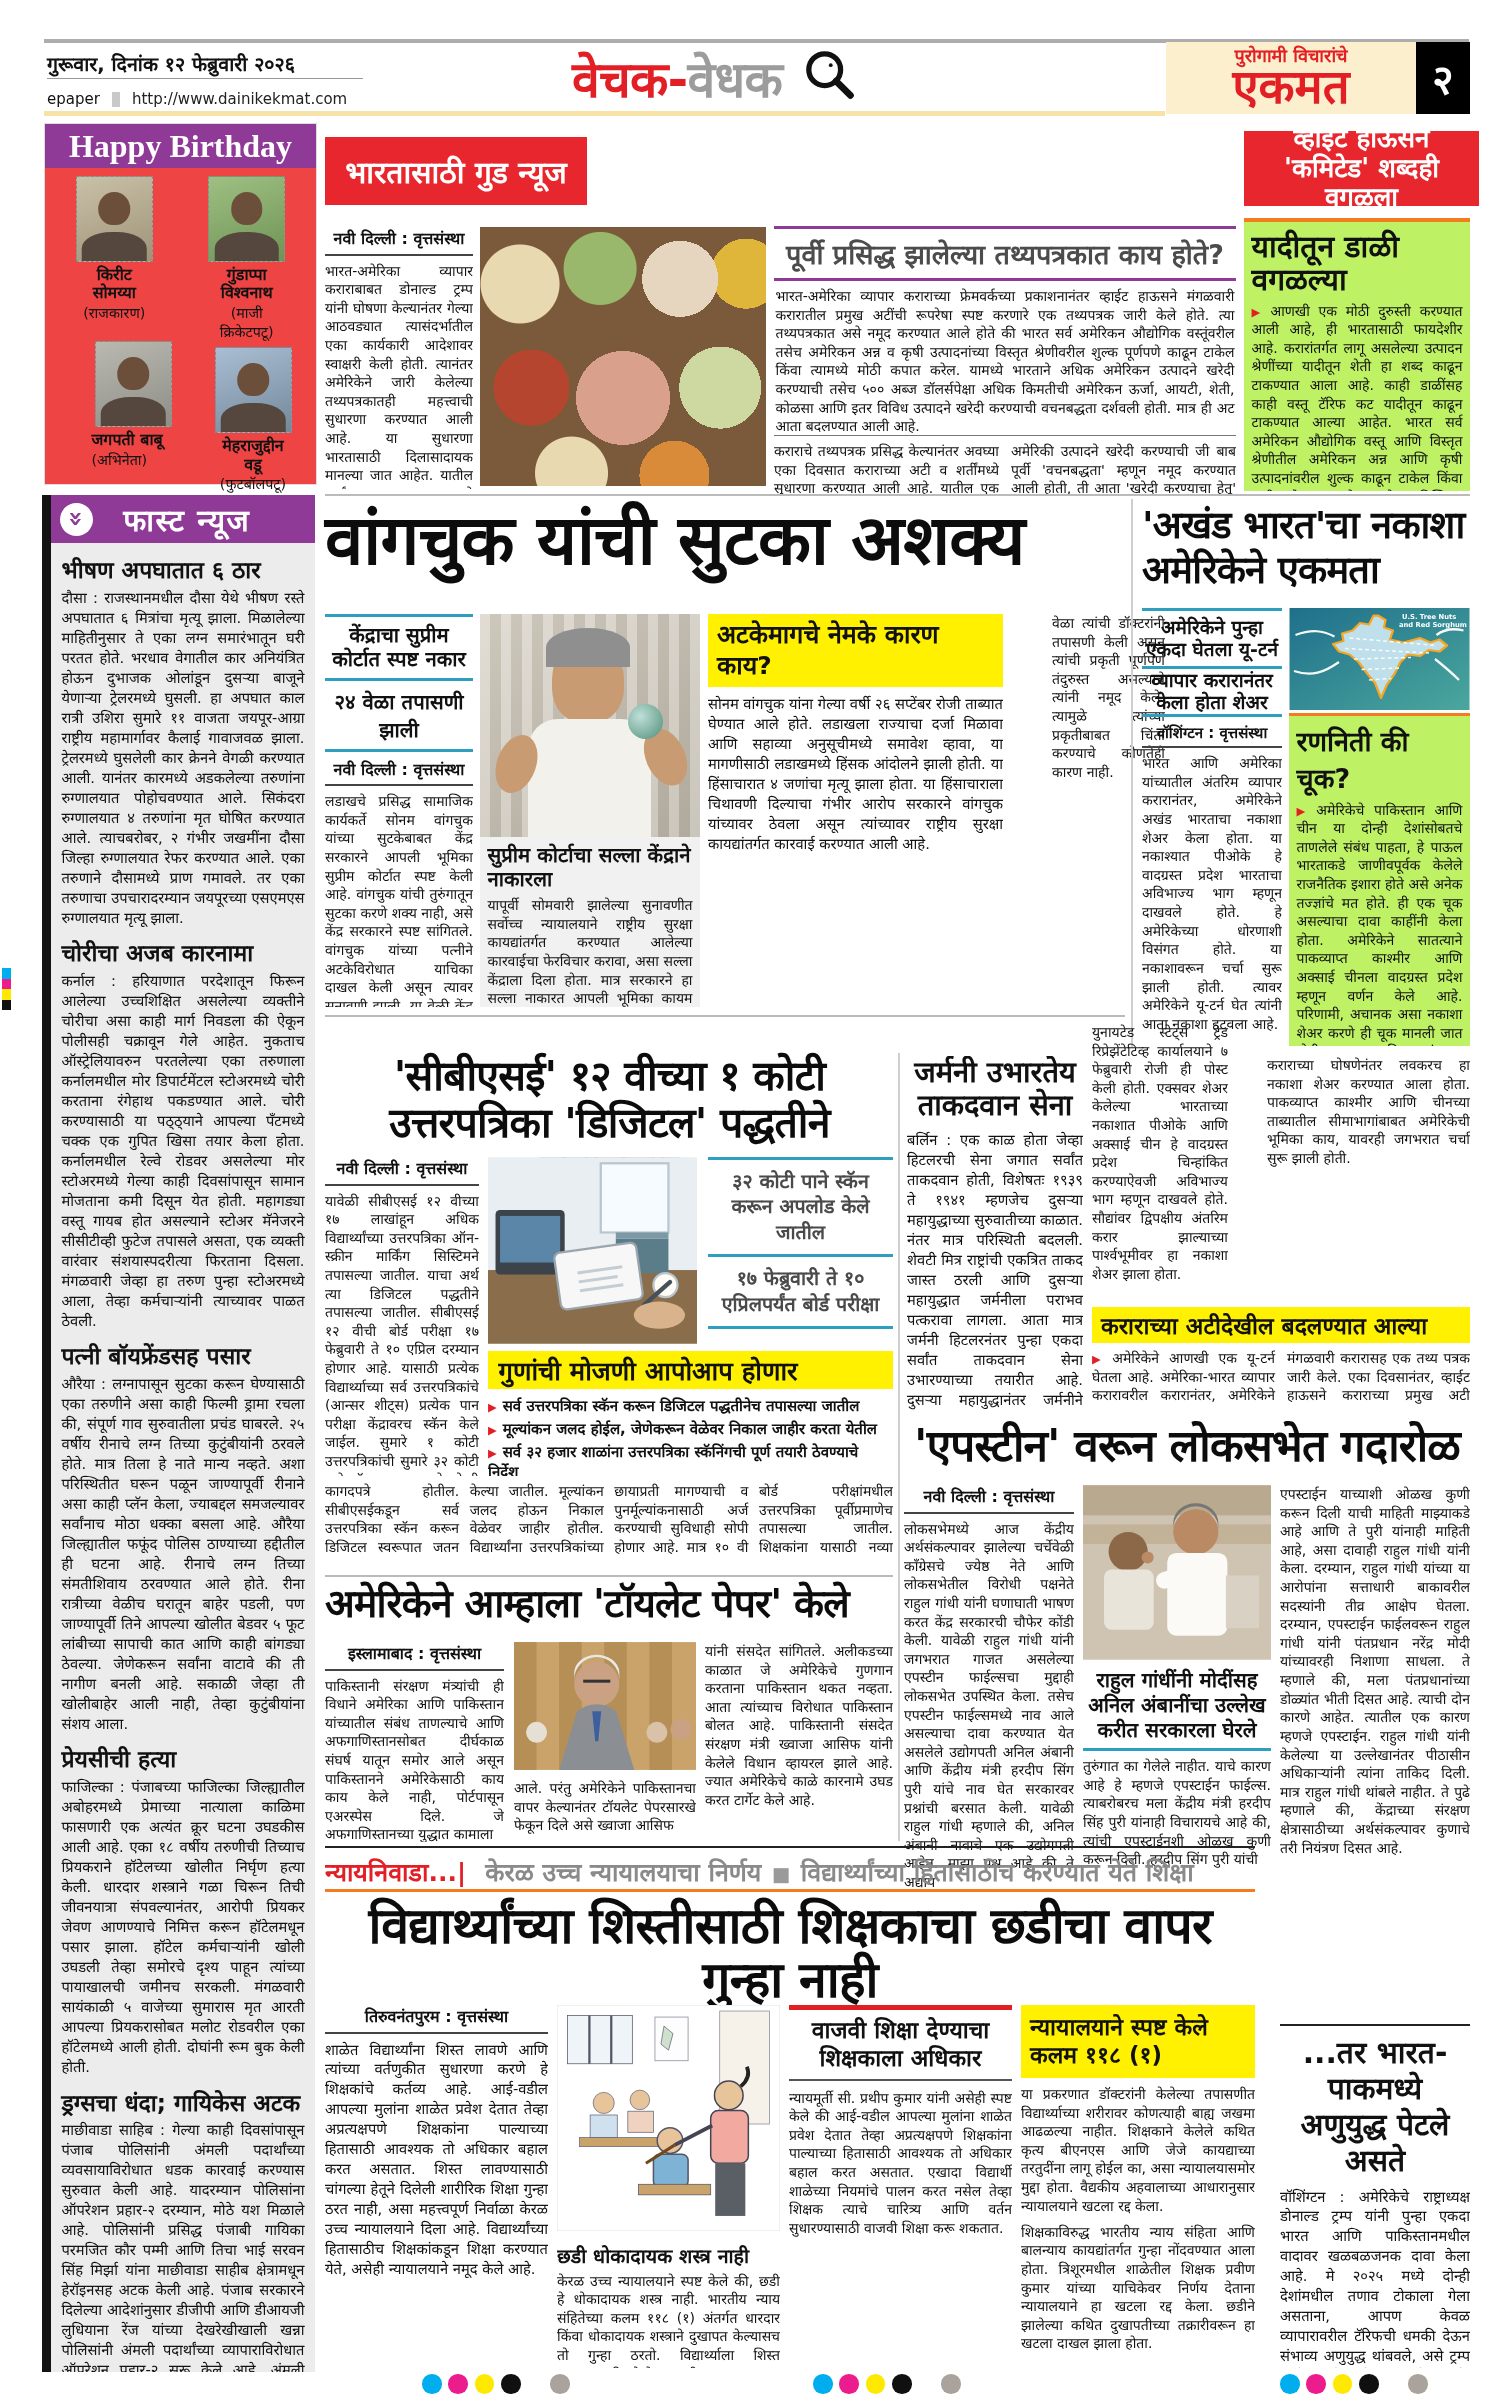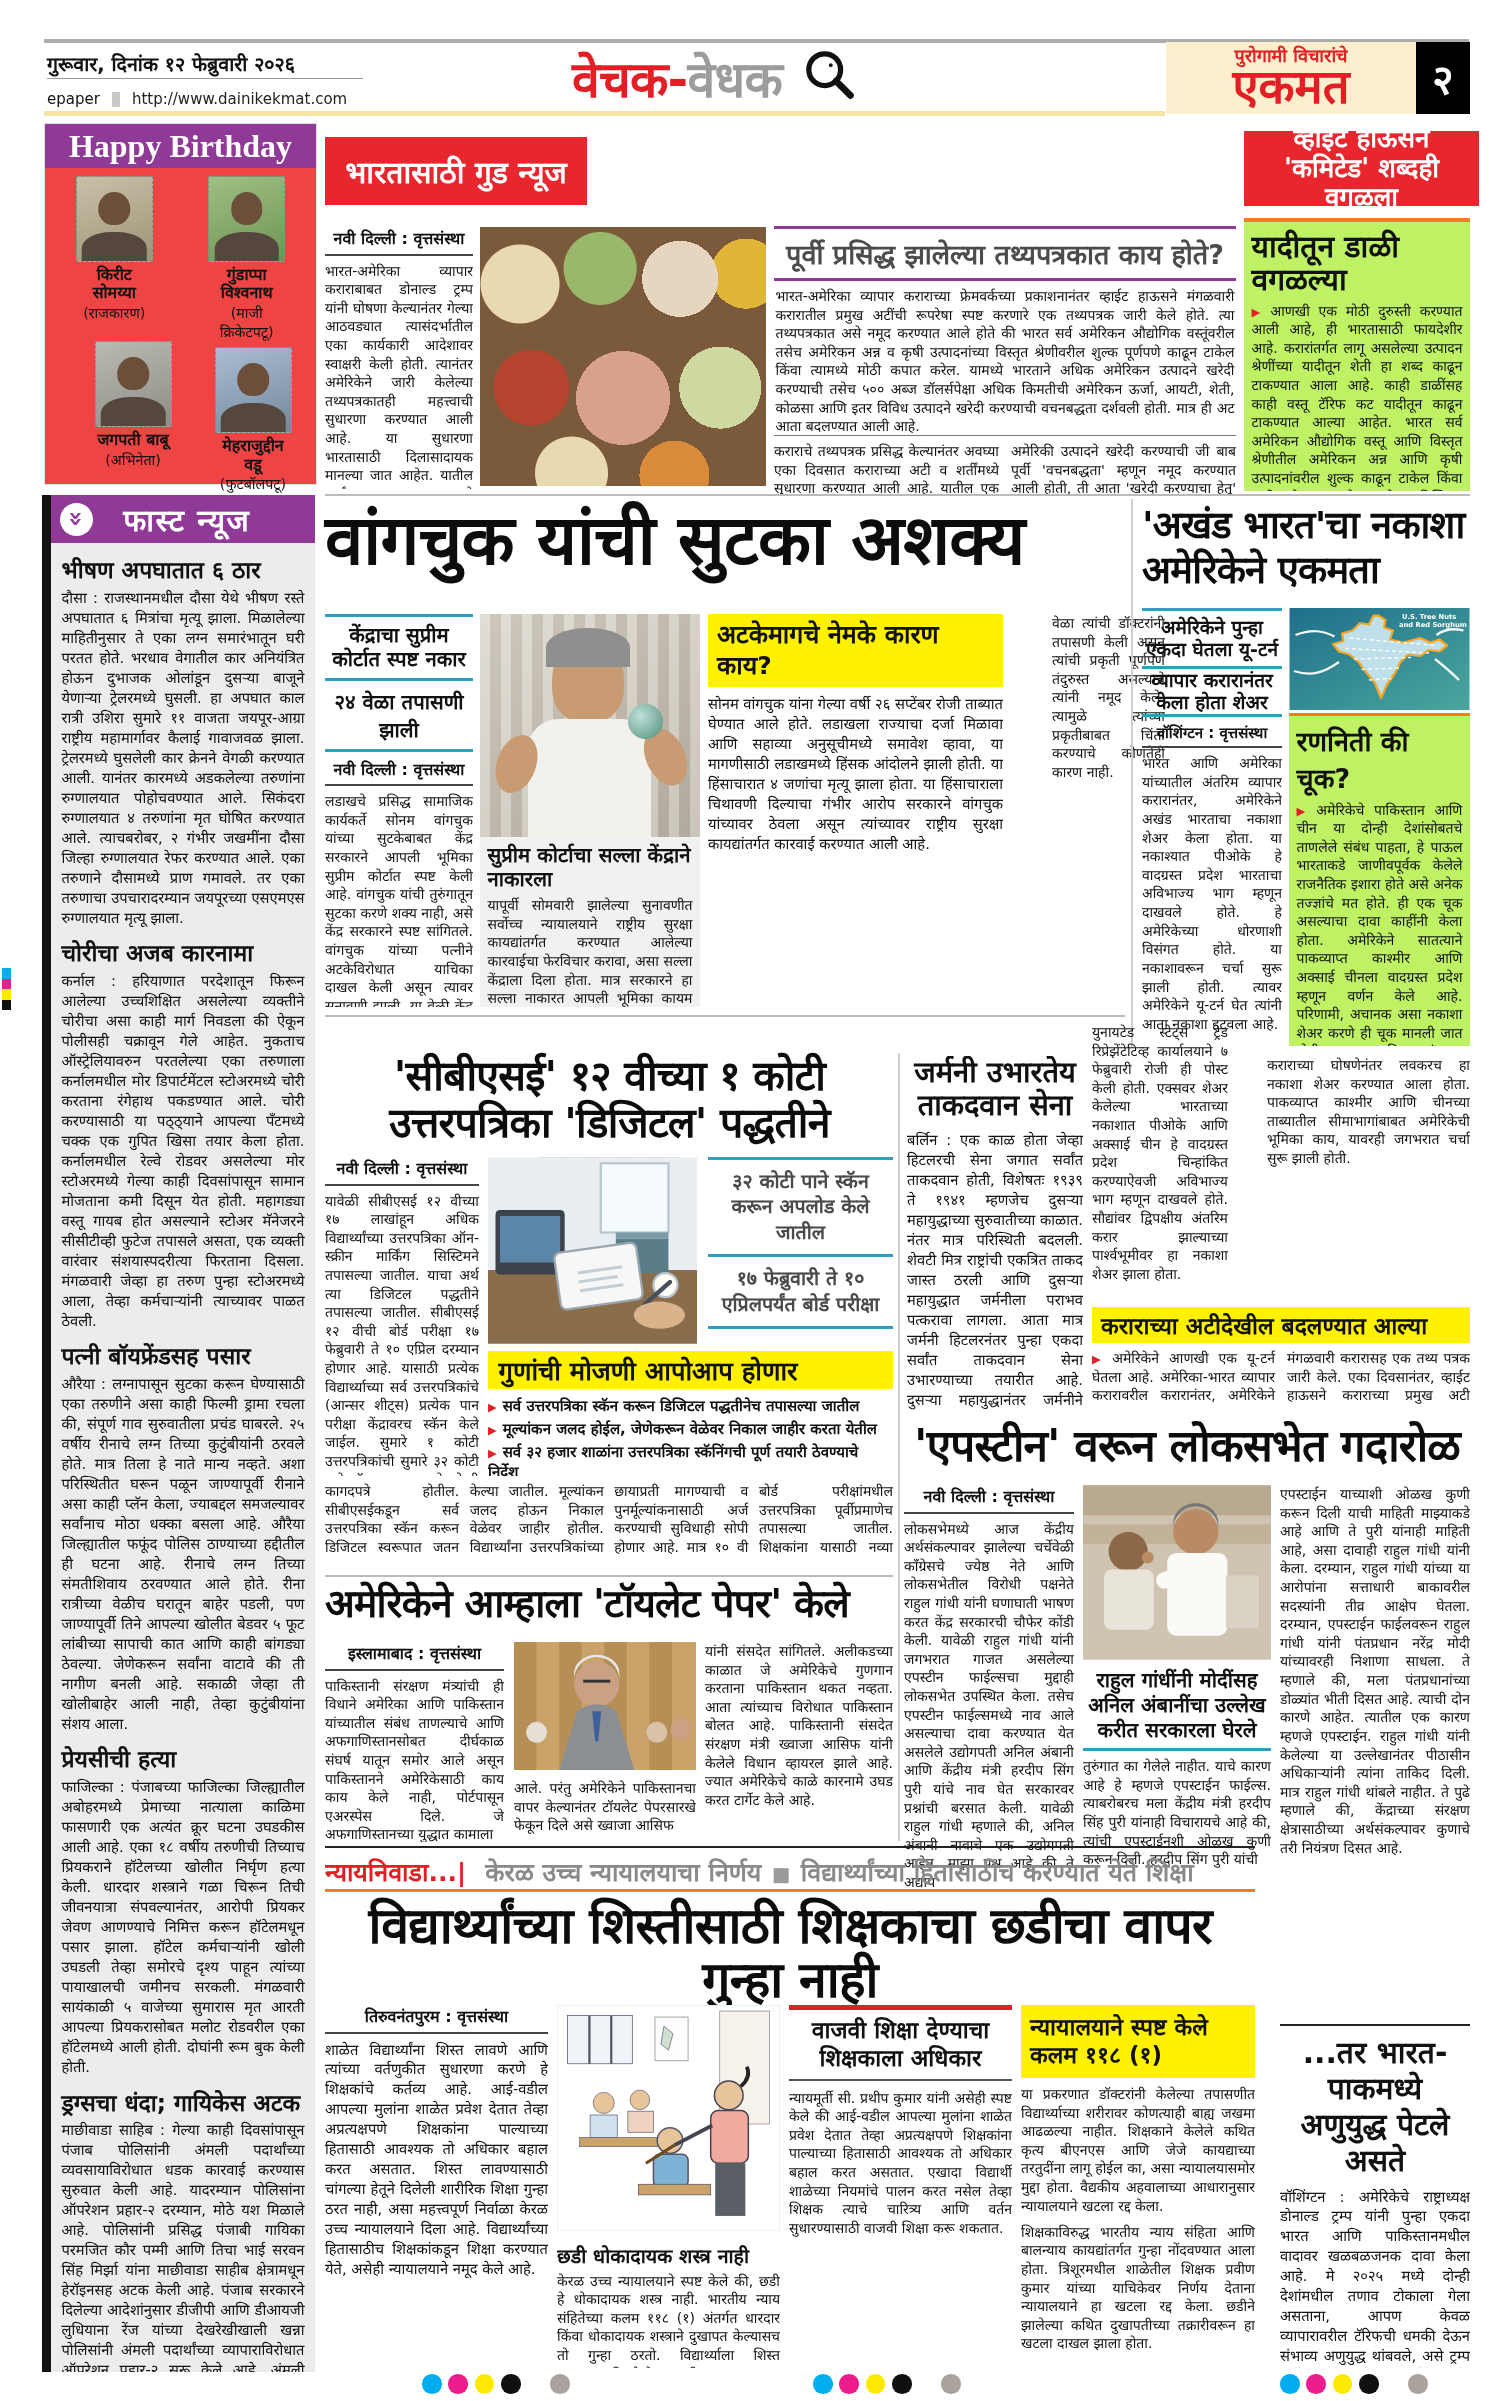--- a/index.html
+++ b/index.html
@@ -70,21 +70,21 @@
       <div style="width:83px;text-align:center;">
         <div class="portrait" style="width:75px;height:84px;margin:0 auto;background:linear-gradient(160deg,#c9c0a8,#9d9478);"></div>
         <div style="font-size:16px;font-weight:bold;margin-top:4.5px;line-height:1.15;">किरीट सोमय्या</div>
         <div style="font-size:14.3px;">(राजकारण)</div>
       </div>
       <div style="width:83px;text-align:center;">
         <div class="portrait" style="width:75px;height:84px;margin:0 auto;background:linear-gradient(160deg,#9fbf83,#6e9455);"></div>
         <div style="font-size:16px;font-weight:bold;margin-top:4.5px;line-height:1.15;">गुंडाप्पा विश्वनाथ</div>
         <div style="font-size:14.3px;">(माजी क्रिकेटपटू)</div>
       </div>
-      <div style="width:83px;text-align:center;margin-left:25px;">
+      <div style="width:83px;margin-left:25px;">
         <div class="portrait" style="width:75px;height:84px;margin:0 auto;background:linear-gradient(160deg,#b9b9b2,#8e8e86);"></div>
         <div style="font-size:16px;font-weight:bold;margin-top:4.5px;line-height:1.15;">जगपती बाबू</div>
         <div style="font-size:14.3px;">(अभिनेता)</div>
       </div>
       <div style="width:83px;text-align:center;margin-top:6px;">
         <div class="portrait" style="width:75px;height:84px;margin:0 auto;background:linear-gradient(160deg,#a9bed2,#74889c);"></div>
         <div style="font-size:16px;font-weight:bold;margin-top:4.5px;line-height:1.15;">मेहराजुद्दीन वडू</div>
         <div style="font-size:14.3px;">(फुटबॉलपटू)</div>
       </div>
       <div style="width:83px;text-align:center;margin-top:6px;">

